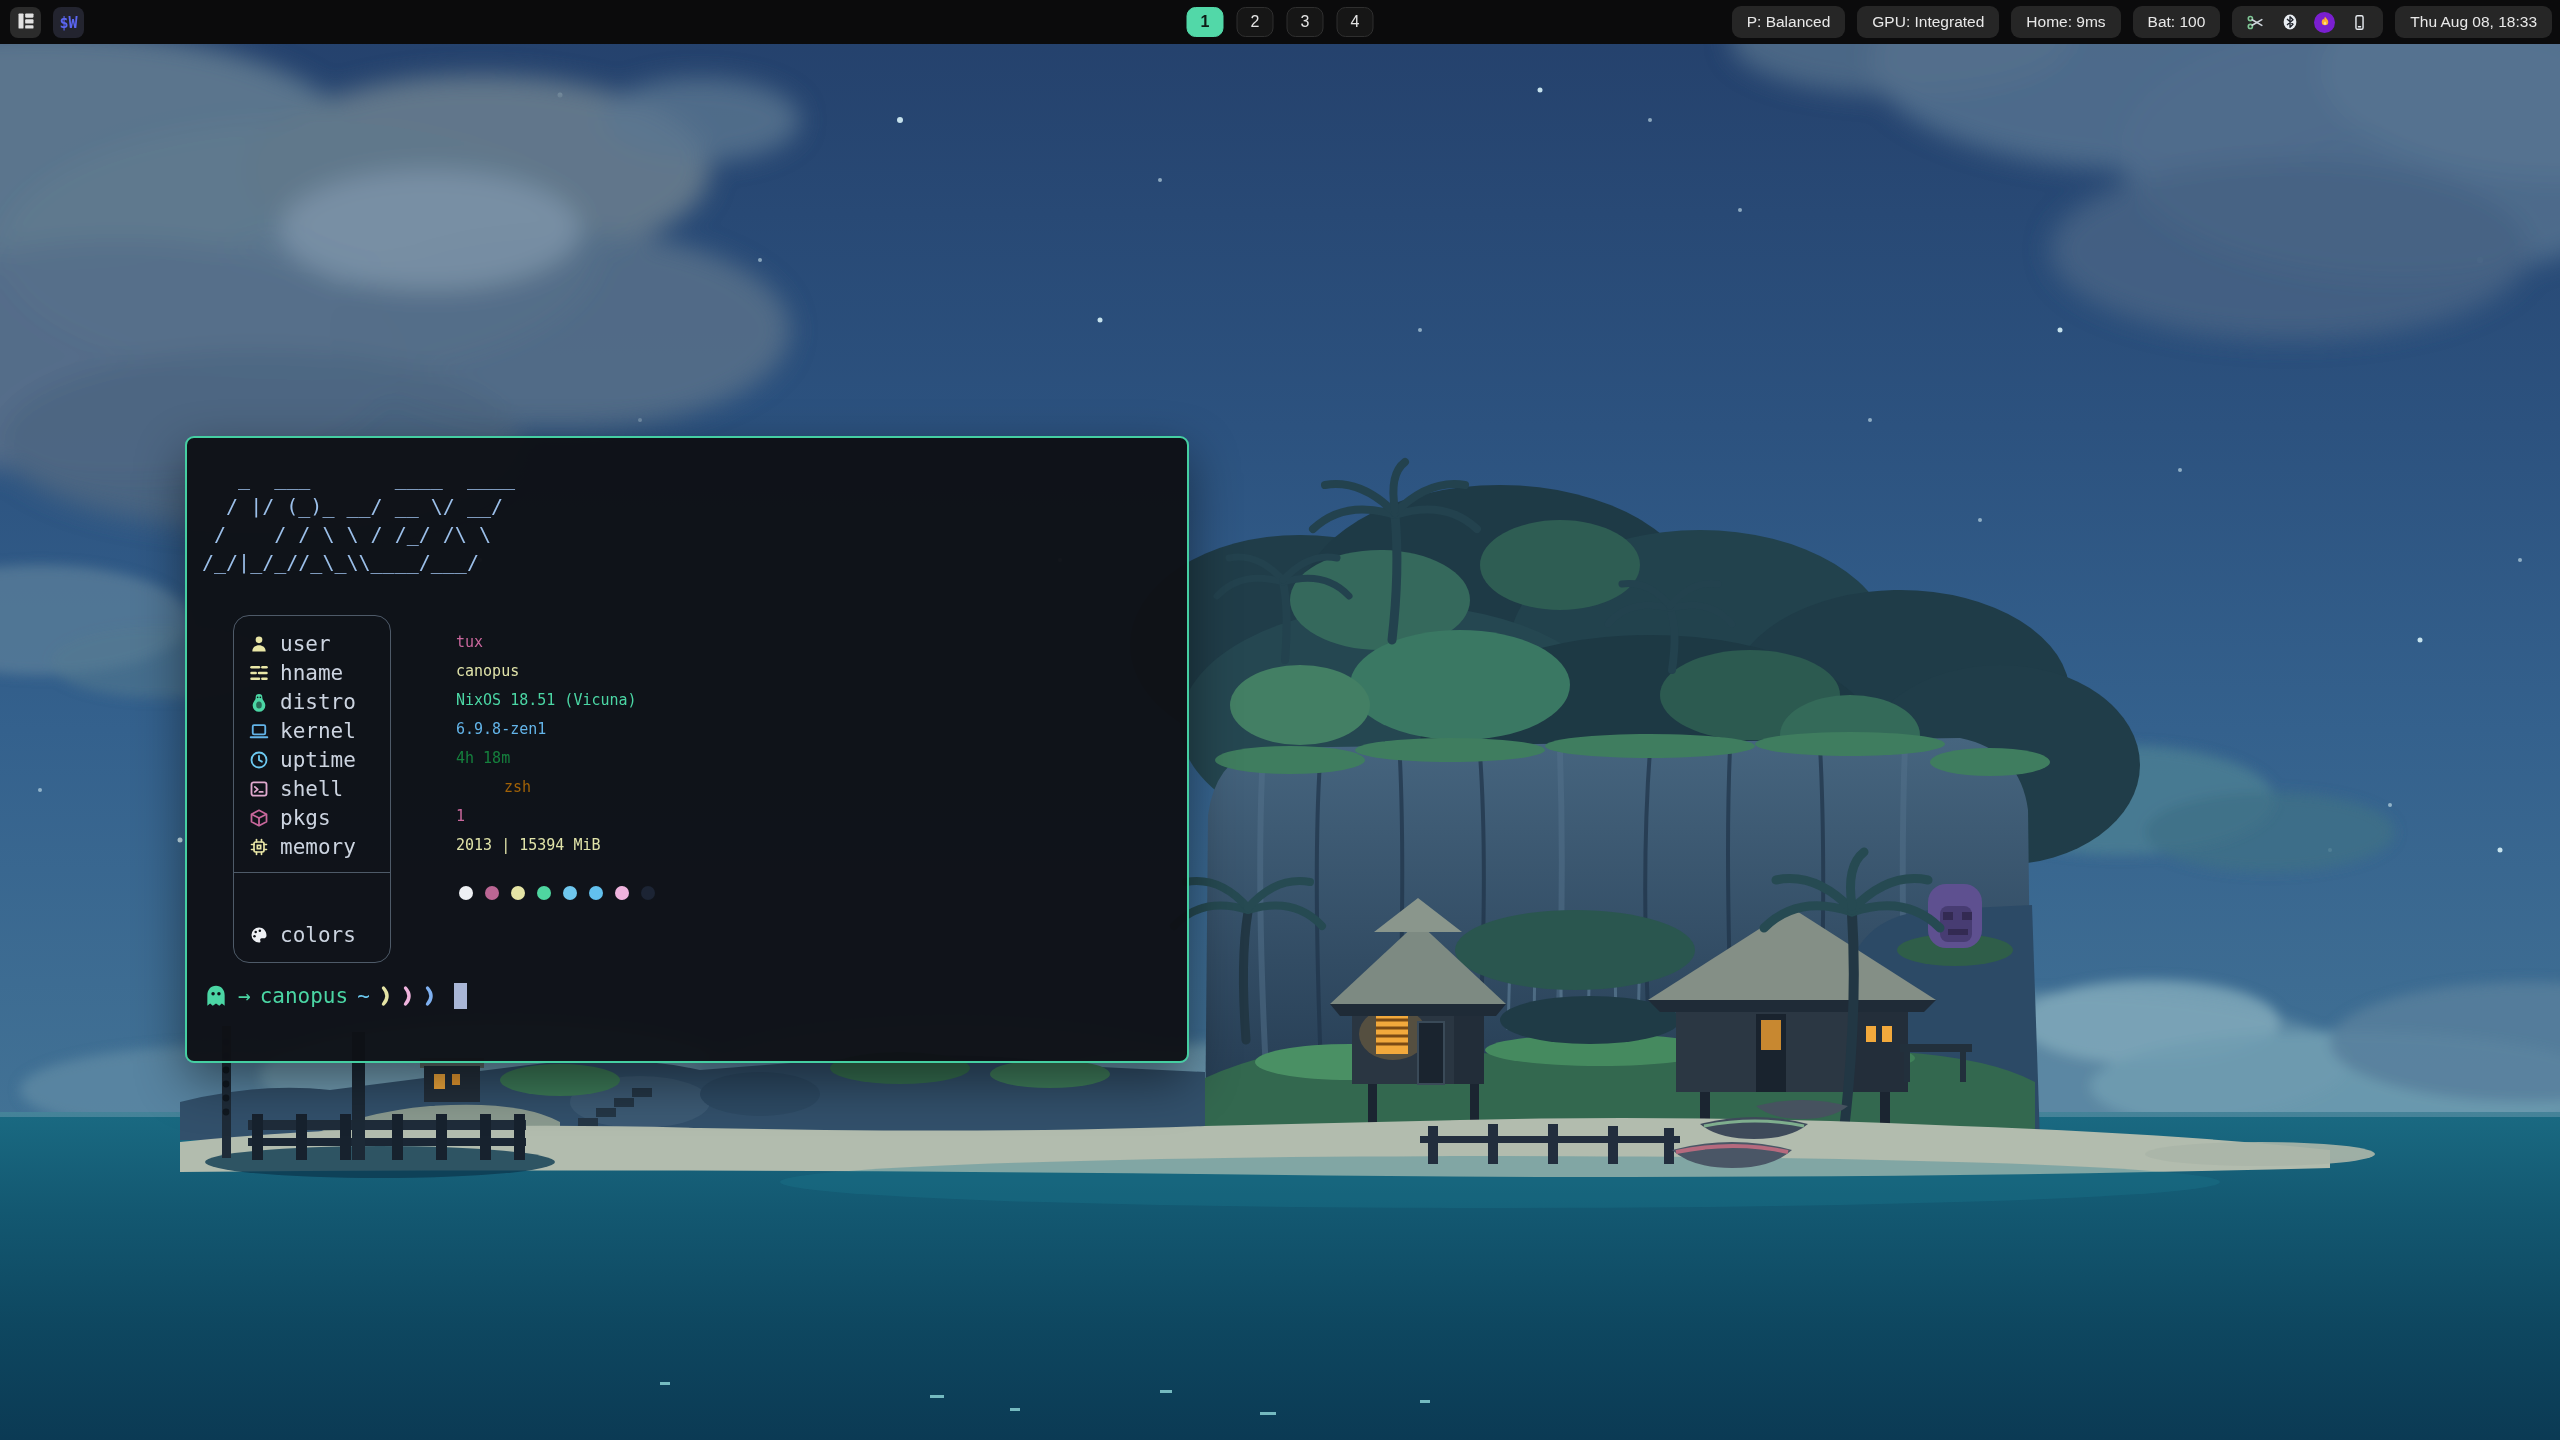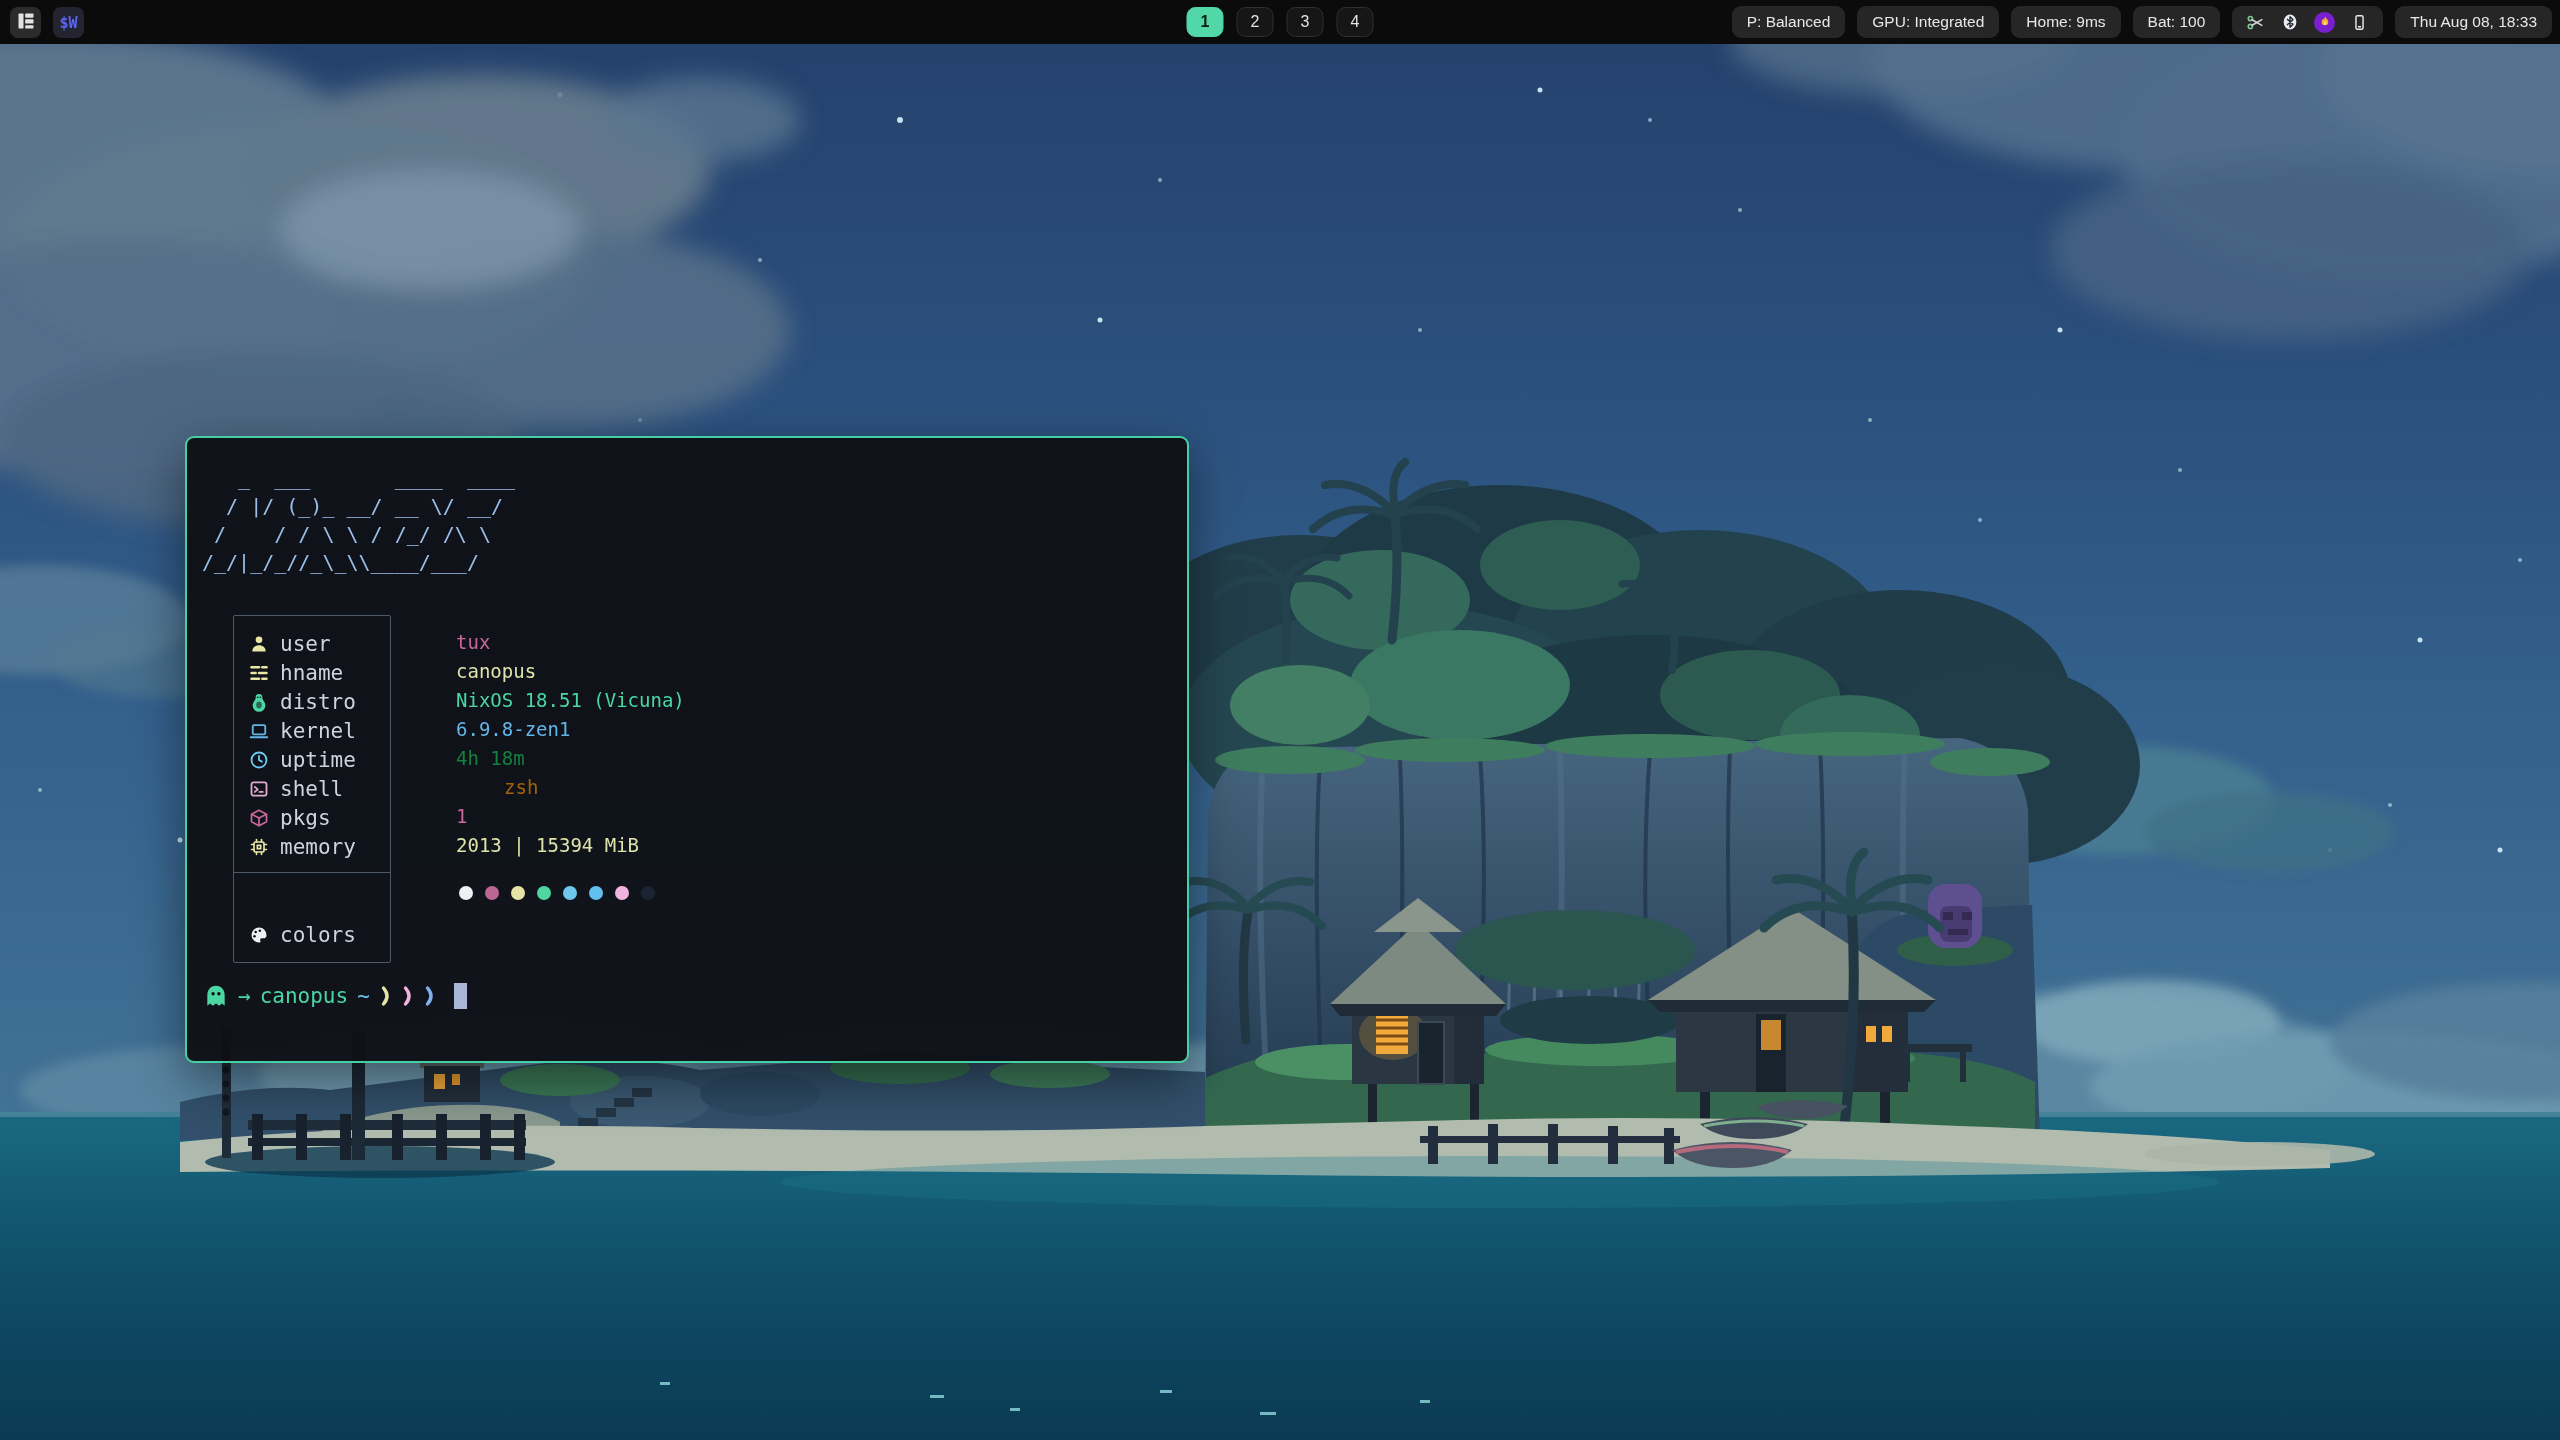--- a/index.html
+++ b/index.html
@@ -35,28 +35,28 @@
                 display:flex; align-items:center; justify-content:center; }
 
   
   .terminal { position:absolute; left:185px; top:436px; width:1004px; height:627px;
               background:rgba(14,17,22,0.97); border:2px solid #45cfa2; border-radius:9px;
               z-index:10; font-family:"DejaVu Sans Mono", monospace;
               box-shadow:0 18px 50px rgba(0,0,0,.45); }
   .ascii { position:absolute; left:15px; top:26px; font-size:20px; line-height:28px;
            white-space:pre; font-family:"DejaVu Sans Mono", monospace; }
   .fetch-box { position:absolute; left:46px; top:177px; width:158px;
-               border:1.5px solid #4e5a68; border-radius:2px; padding:13px 0 8px; }
+               border:1.5px solid #4e5a68; border-radius:16px; padding:13px 0 8px; }
   .frow { height:29px; display:flex; align-items:center; gap:11px; padding-left:14px; }
   .frow .ficon { width:21px; height:21px; display:flex; align-items:center; justify-content:center; flex:none; }
   .frow .flabel { font-size:21px; }
   .fdivider { border-top:1.5px solid #4e5a68; margin:11px 0 8px; }
   .crow { height:38px;margin-top:43px; }
   .fetch-vals { position:absolute; left:269px; top:190px; }
-  .vrow { height:29px; font-size:19px; line-height:29px; white-space:pre; }
+  .vrow { height:29px; font-size:15px; line-height:29px; white-space:pre; }
   .palette-row { margin-top:26px; display:flex; gap:12px; align-items:center; padding-left:3px; }
   .palette-row .dot { width:14px; height:14px; border-radius:50%; }
   .prompt { position:absolute; left:16px; bottom:52px; display:flex; align-items:center;
             gap:9px; font-size:21px; }
   .chev { width:17px; height:24px; display:flex; align-items:center; }
   .cursor { width:13px; height:26px; margin-left:5px; }
 </style>
 </head>
 <body>
 

